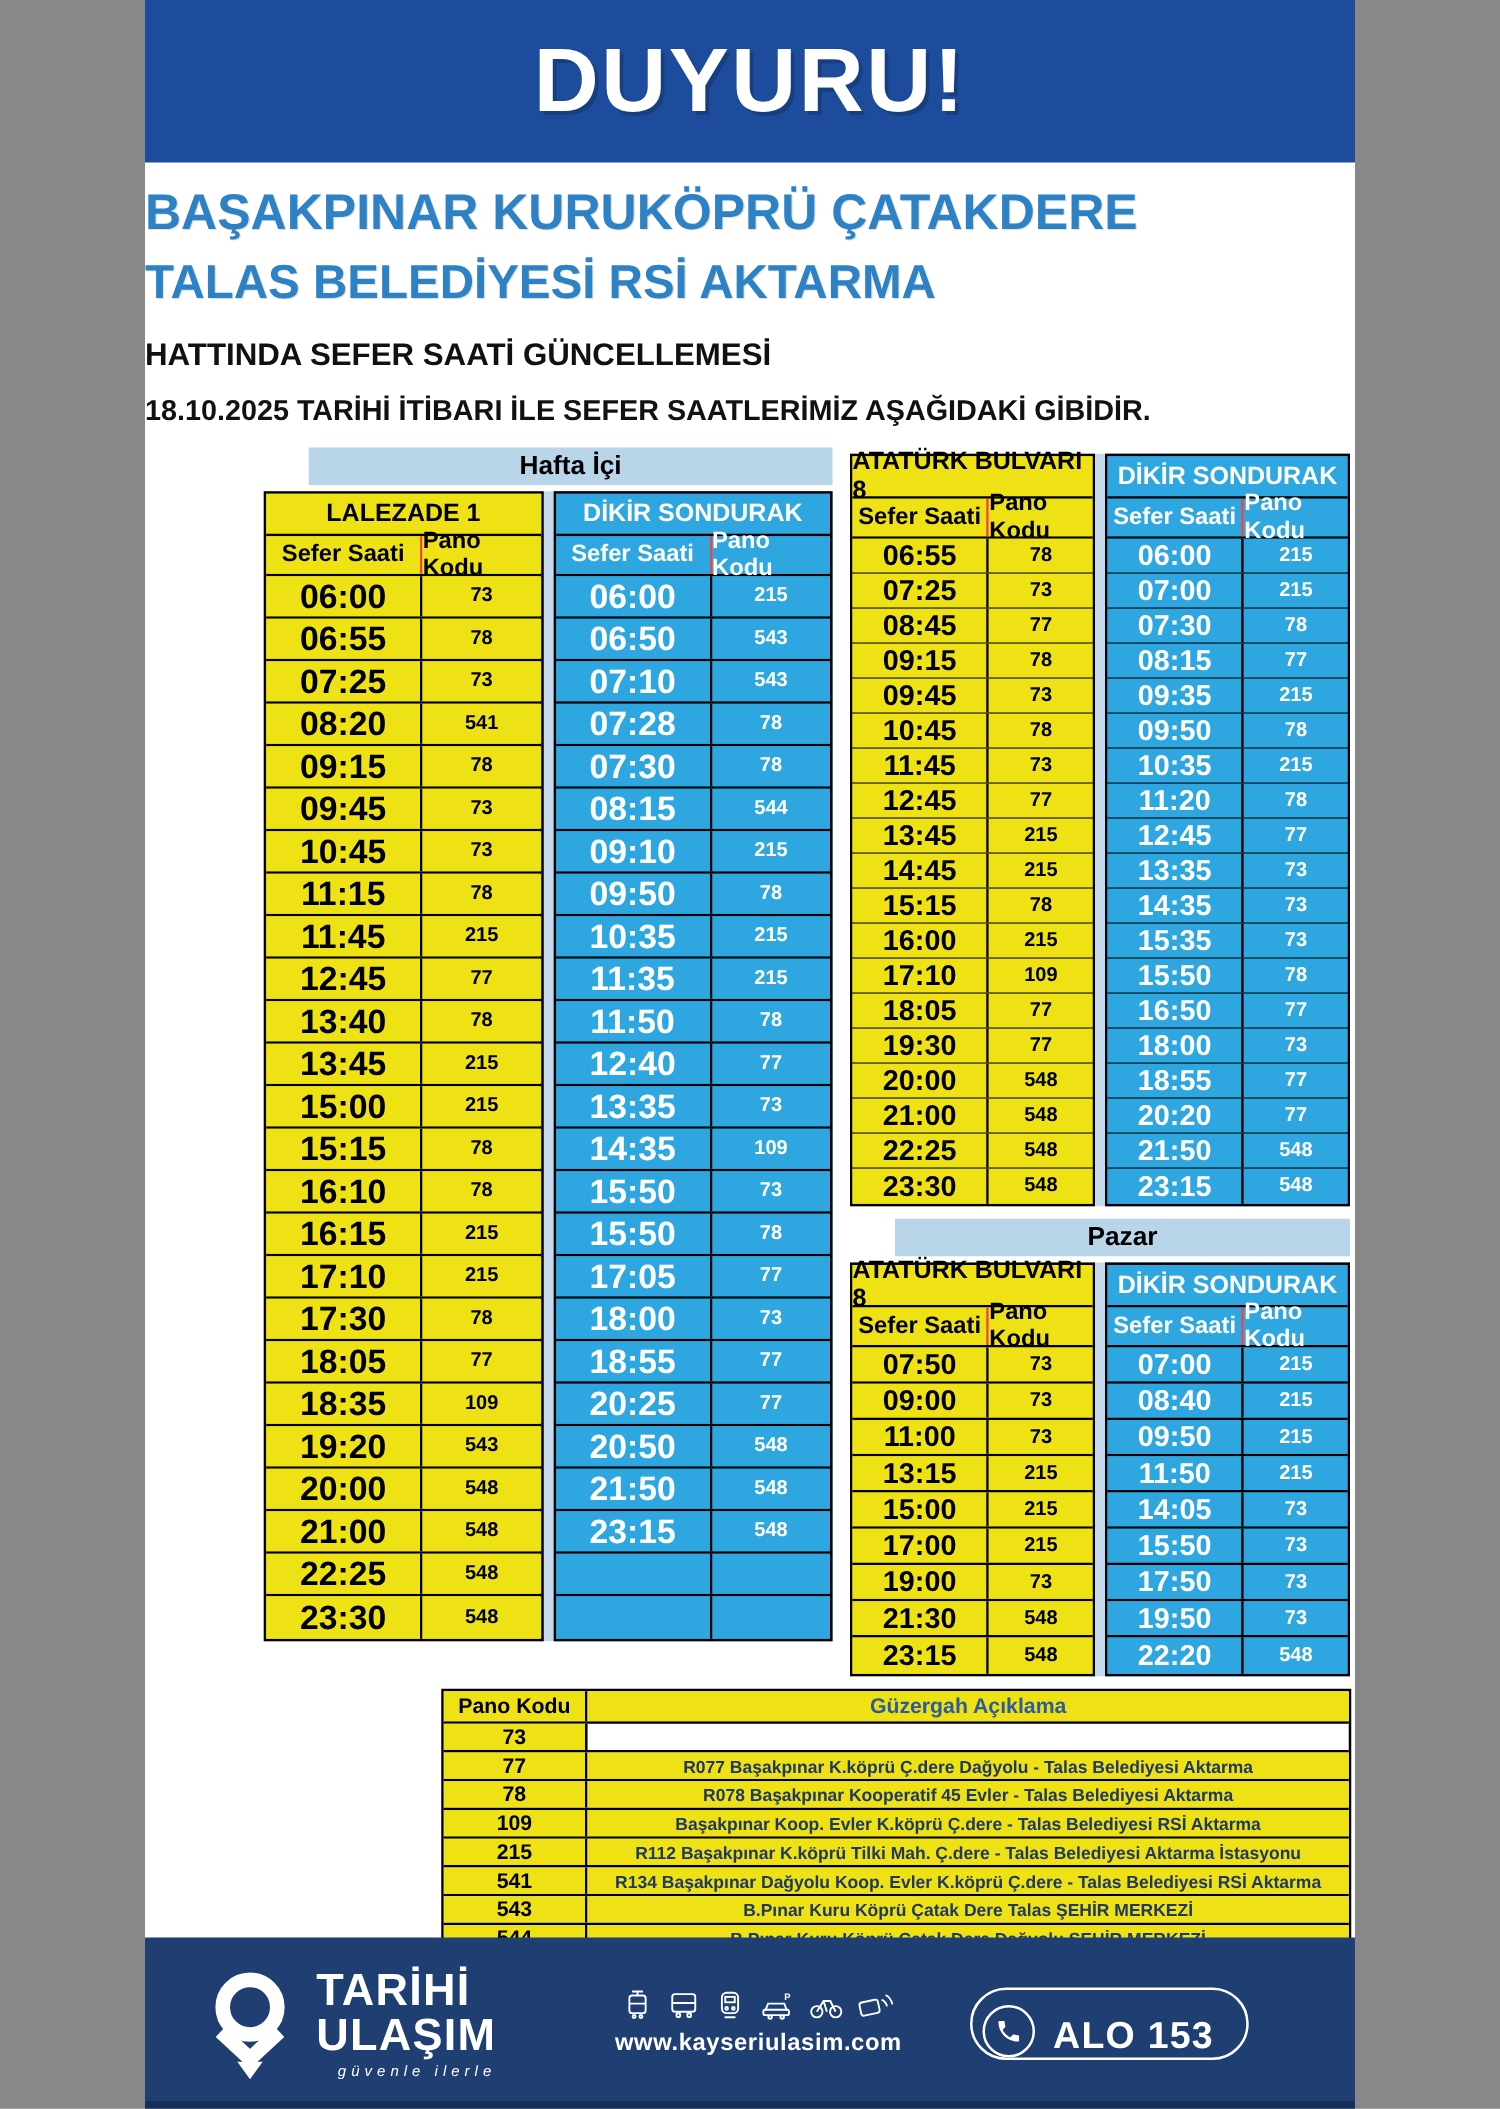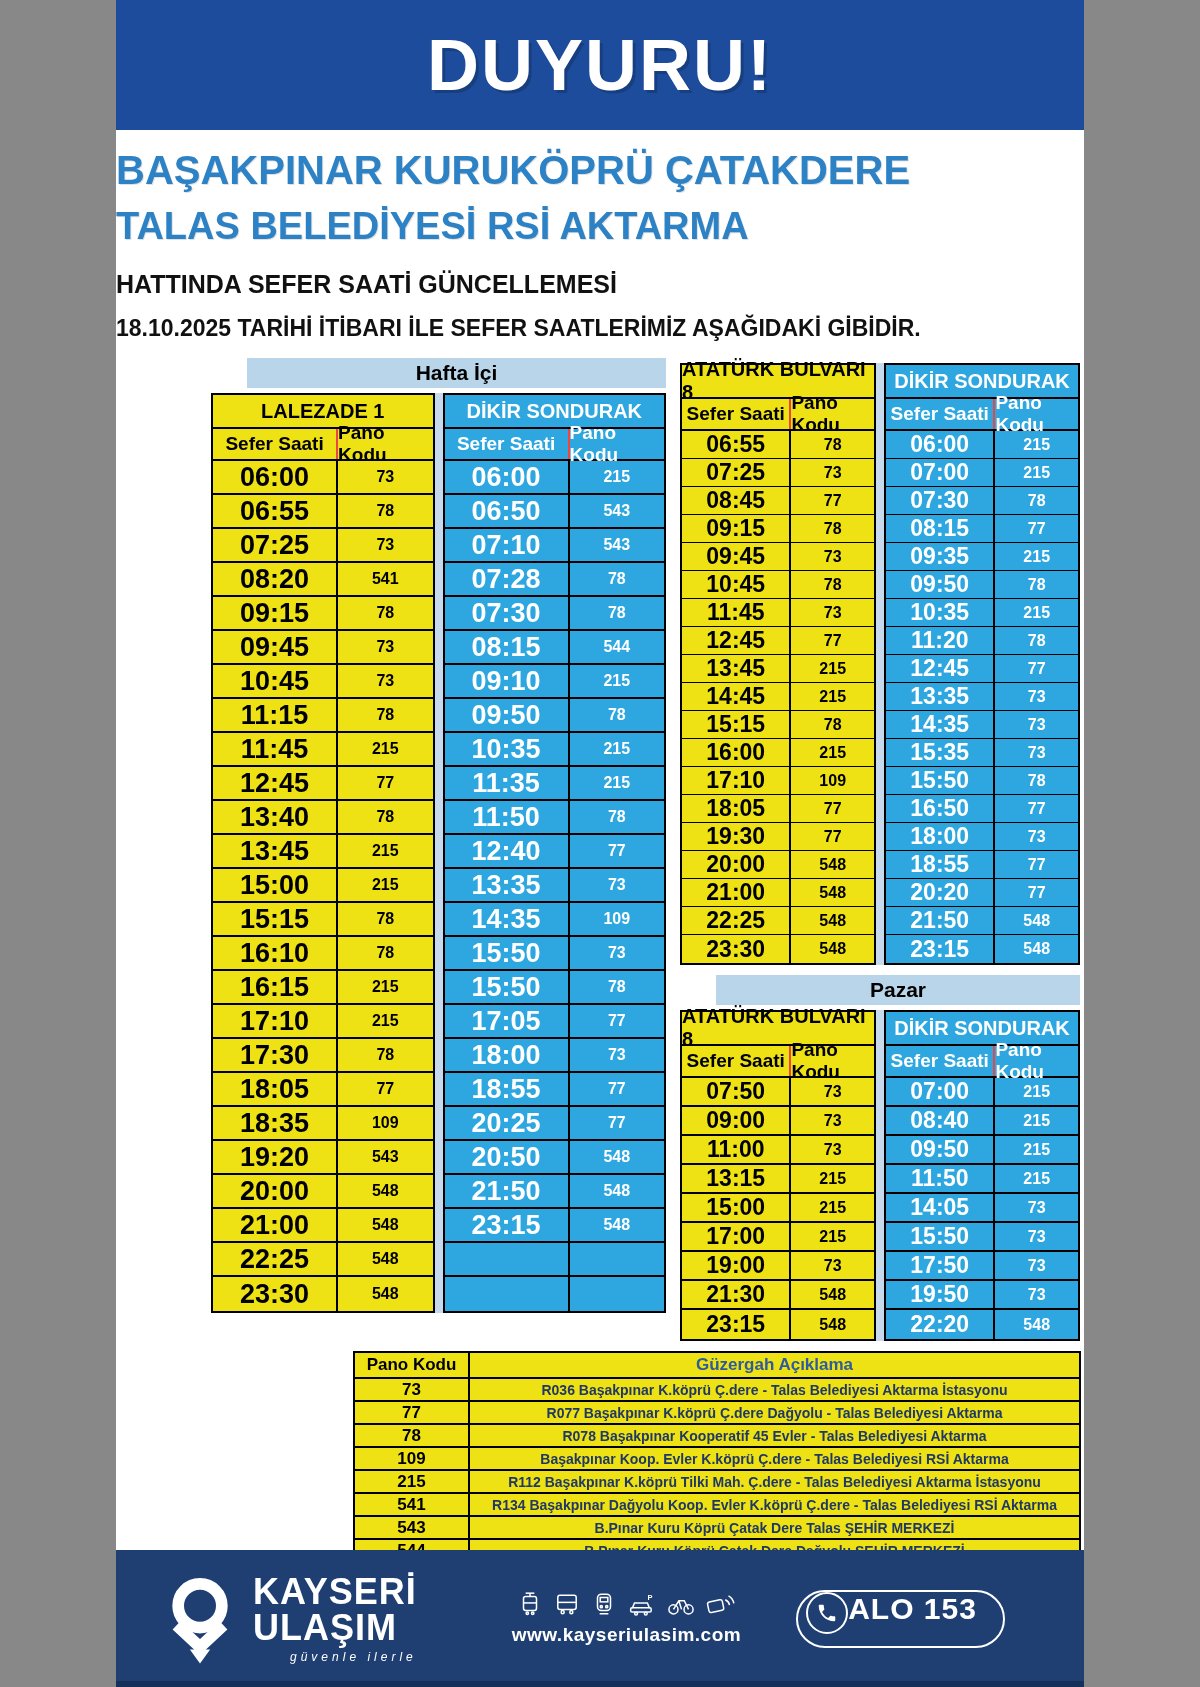--- a/index.html
+++ b/index.html
@@ -64,21 +64,21 @@
   .footer { position:absolute; left:0; bottom:0; width:1200px; height:137px; background:#1f3f72;
             display:flex; align-items:center; padding:0 45px; }
   .footer::after { content:""; position:absolute; left:0; bottom:0; width:100%; height:6px; background:#143059; }
   .brand { display:flex; align-items:center; gap:14px; }
   .brand-text { color:#fff; font-weight:800; font-size:36px; line-height:1.0; letter-spacing:1px; }
   .tagline { color:#fff; font-size:12px; font-style:italic; letter-spacing:4px; text-align:right; margin-top:4px; font-weight:400; }
   .mid { margin-left:95px; display:flex; flex-direction:column; align-items:center; }
   .ticons { display:flex; gap:11px; align-items:flex-end; }
   .website { color:#fff; font-weight:800; font-size:19px; margin-top:7px; letter-spacing:.5px; }
   .alo { margin-left:55px; border:2px solid #fff; border-radius:999px; height:58px; padding:0 26px 0 8px;
-         display:flex; align-items:flex-start; }
+         display:flex; align-items:flex-end; gap:14px; }
   .alo-circ { width:42px; height:42px; border:2px solid #fff; border-radius:50%; background:#1f3f72;
               display:flex; align-items:center; justify-content:center; }
   .alo-label { color:#fff; font-weight:800; font-size:30px; letter-spacing:1px; }
   .seal { margin-left:auto; }
 </style>
 </head>
 <body>
 
 <div class="page">
 
@@ -706,21 +706,20 @@
 
   <div class="legend">
     <div class="lg-row lg-head">
       <div class="lg-code">Pano Kodu</div>
       <div class="lg-desc">Güzergah Açıklama</div>
     </div>
     <div>
 
         <div class="lg-row">
           <div class="lg-code">73</div>
-          <div class="lg-desc">R036 Başakpınar K.köprü Ç.dere - Talas Belediyesi Aktarma İstasyonu</div>
         </div>
 
         <div class="lg-row">
           <div class="lg-code">77</div>
           <div class="lg-desc">R077 Başakpınar K.köprü Ç.dere Dağyolu - Talas Belediyesi Aktarma</div>
         </div>
 
         <div class="lg-row">
           <div class="lg-code">78</div>
           <div class="lg-desc">R078 Başakpınar Kooperatif 45 Evler - Talas Belediyesi Aktarma</div>
@@ -760,21 +759,21 @@
 
   <div class="footer">
     <div class="brand">
       <svg width="78" height="96" viewBox="0 0 100 122">
         <circle cx="50" cy="44" r="28" fill="none" stroke="#fff" stroke-width="15"></circle>
         <path d="M20 69 L50 97 L80 69" fill="none" stroke="#fff" stroke-width="15"></path>
         <path d="M37 100 L50 118 L63 100 Z" fill="#fff"></path>
       </svg>
       <div>
         <div class="brand-text">
-          <div>KAYSERİ</div>
+          <div>TARİHİ</div>
           <div>ULAŞIM</div>
         </div>
         <div class="tagline">güvenle ilerle</div>
       </div>
     </div>
 
     <div class="mid">
       <div class="ticons">
         <svg width="26" height="26" viewBox="0 0 24 24" fill="none" stroke="#fff" stroke-width="1.4">
           <line x1="8" y1="2" x2="16" y2="2"></line>

